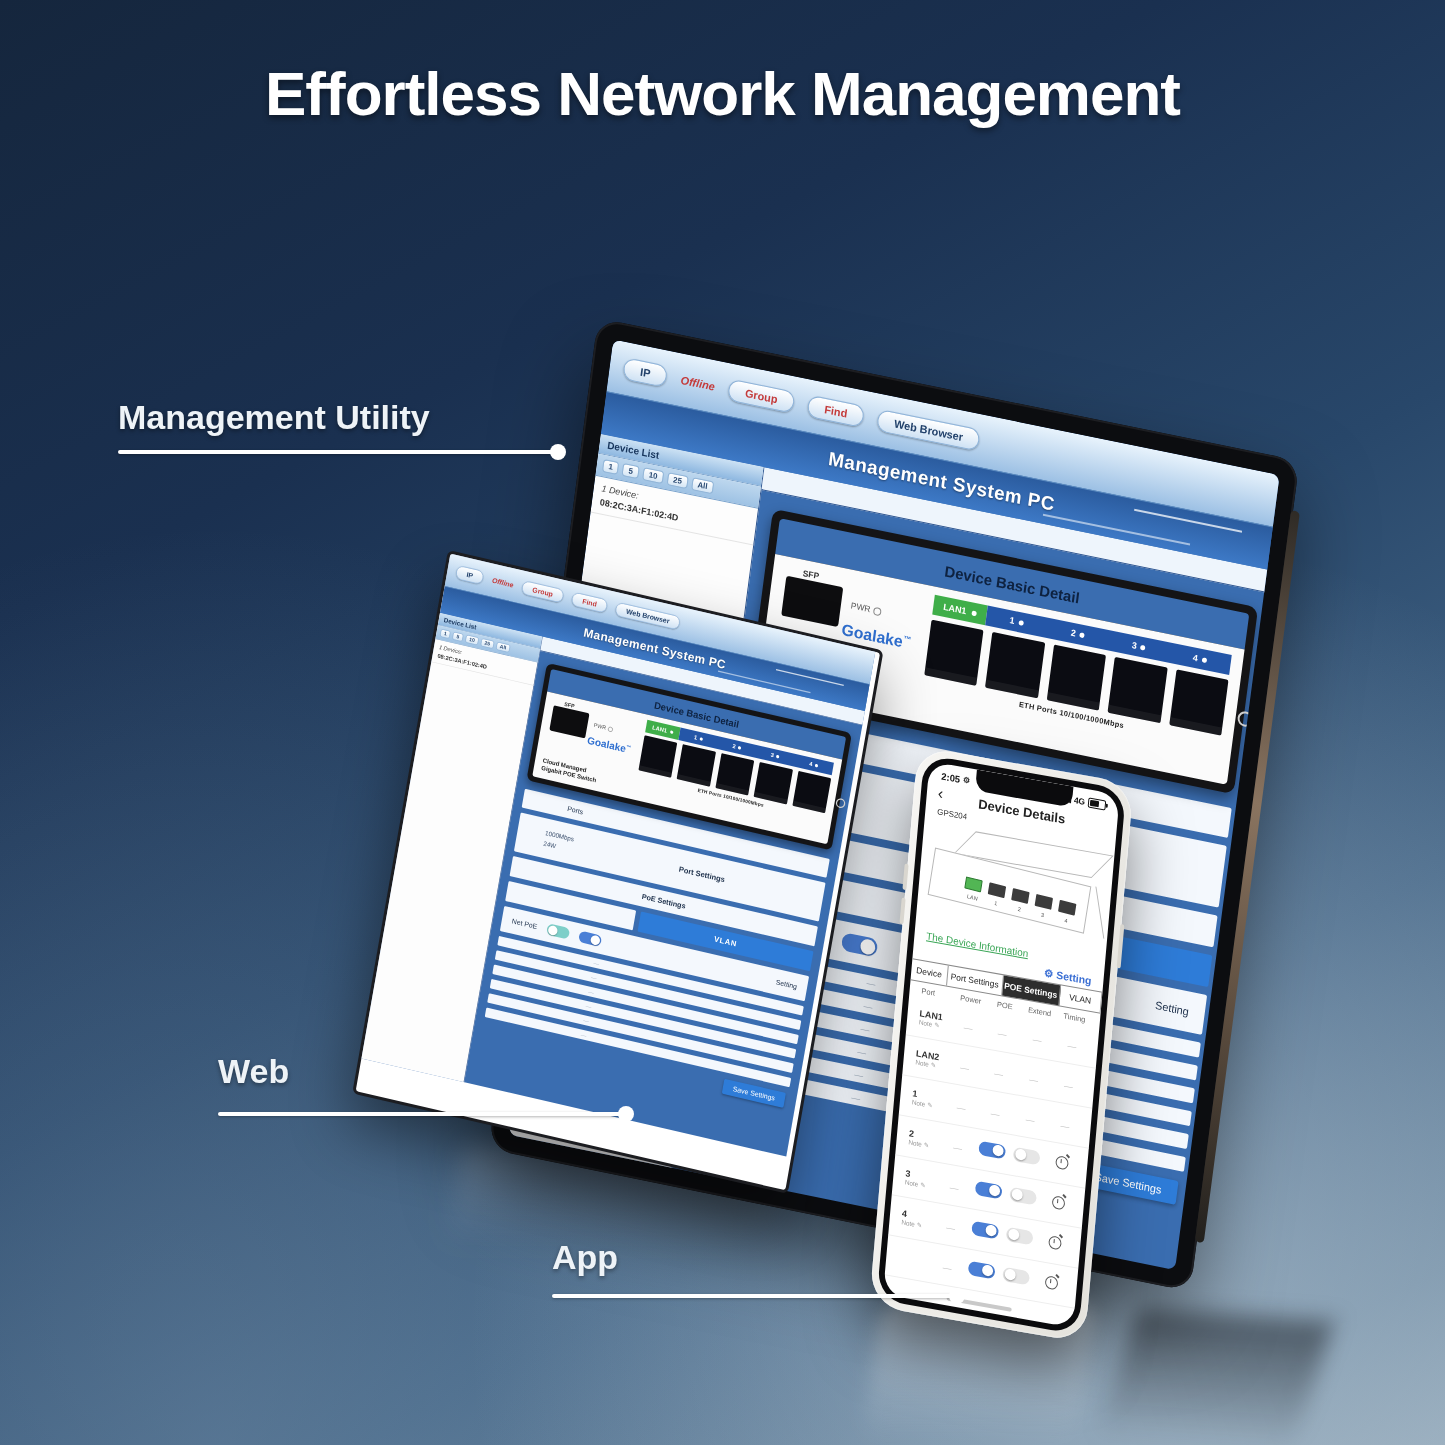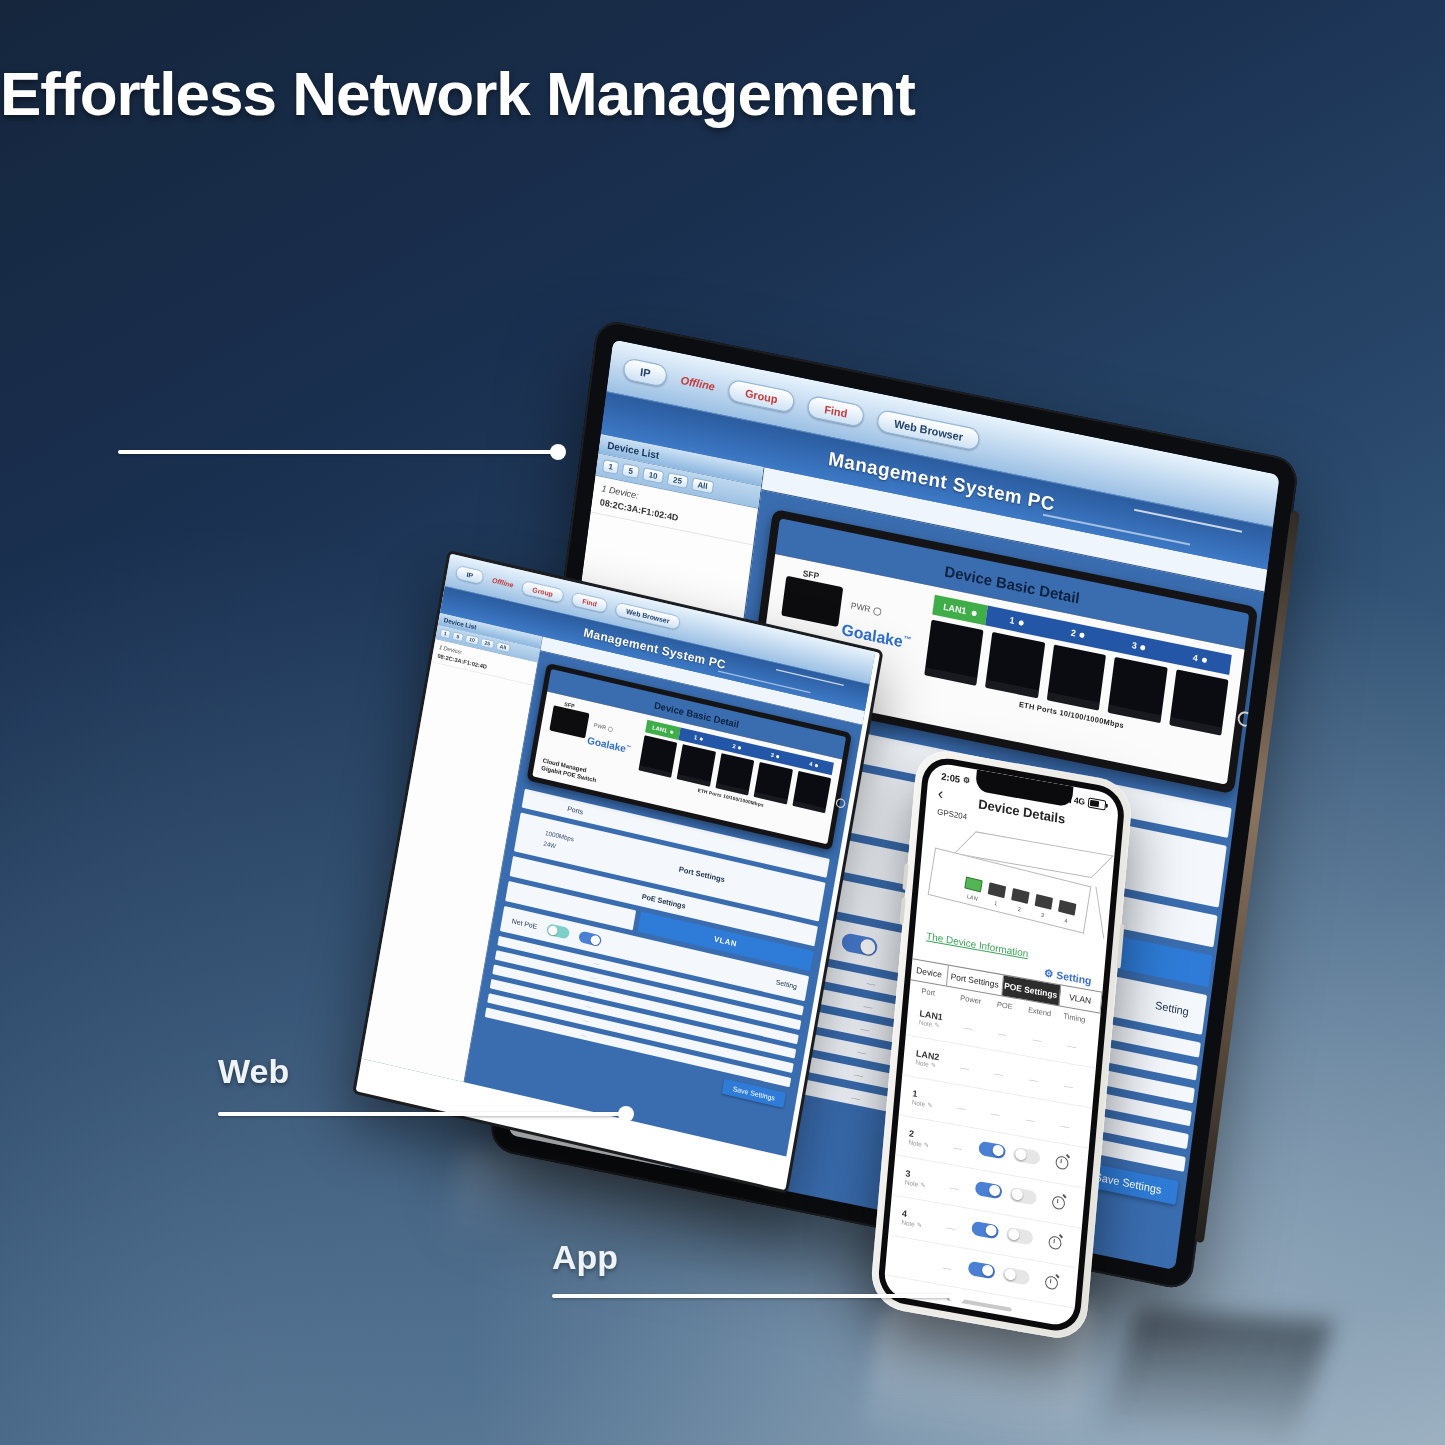--- a/index.html
+++ b/index.html
@@ -4,21 +4,21 @@
 <style>
   html,body{margin:0;padding:0;background:#0e1c2e;}
   .canvas{position:relative;width:1445px;height:1445px;overflow:hidden;
     font-family:"Liberation Sans",sans-serif;
     background:
       radial-gradient(ellipse at 80% 92%, rgba(196,209,220,.50), rgba(196,209,220,0) 42%),
       radial-gradient(ellipse at 15% 100%, rgba(130,155,178,.35), rgba(130,155,178,0) 45%),
       linear-gradient(152deg,#15263d 0%,#1a3050 28%,#28476a 52%,#446687 74%,#6d8aa2 92%,#8da4b6 100%);}
 
   
-  .hdr{position:absolute;left:0;top:58px;width:100%;text-align:left;color:#fff;z-index:6;}
+  .hdr{position:absolute;left:0;top:58px;width:100%;text-align:center;color:#fff;z-index:6;}
   .hdr .t1{font-size:62px;font-weight:bold;letter-spacing:-1px;text-shadow:0 3px 6px rgba(0,0,0,.45);}
   .hdr .t2{font-size:43px;font-weight:bold;margin-top:14px;letter-spacing:-1px;text-shadow:0 3px 6px rgba(0,0,0,.45);}
 
   
   .callout{position:absolute;z-index:7;color:#eef3f7;}
   .callout .lbl{font-size:34px;font-weight:bold;text-shadow:0 2px 4px rgba(0,0,0,.4);}
   .cline{position:absolute;height:4px;background:#fff;border-radius:2px;z-index:7;box-shadow:0 1px 3px rgba(0,0,0,.3);}
   .cline::after{content:"";position:absolute;right:-8px;top:50%;transform:translateY(-50%);
     width:16px;height:16px;border-radius:50%;background:#fff;}
 
@@ -614,20 +614,23 @@
           </div>
         </div>
 
         <div class="home-bar">
             <i></i>
           </div>
       </div>
     </div>
   </div>
 
+  <div class="callout" style="left:118px;top:398px;">
+    <div class="lbl">Management Utility</div>
+  </div>
   <div class="cline" style="left:118px;top:450px;width:440px;"></div>
 
   <div class="callout" style="left:218px;top:1052px;">
     <div class="lbl">Web</div>
   </div>
   <div class="cline" style="left:218px;top:1112px;width:408px;"></div>
 
   <div class="callout" style="left:552px;top:1238px;">
     <div class="lbl">App</div>
   </div>

